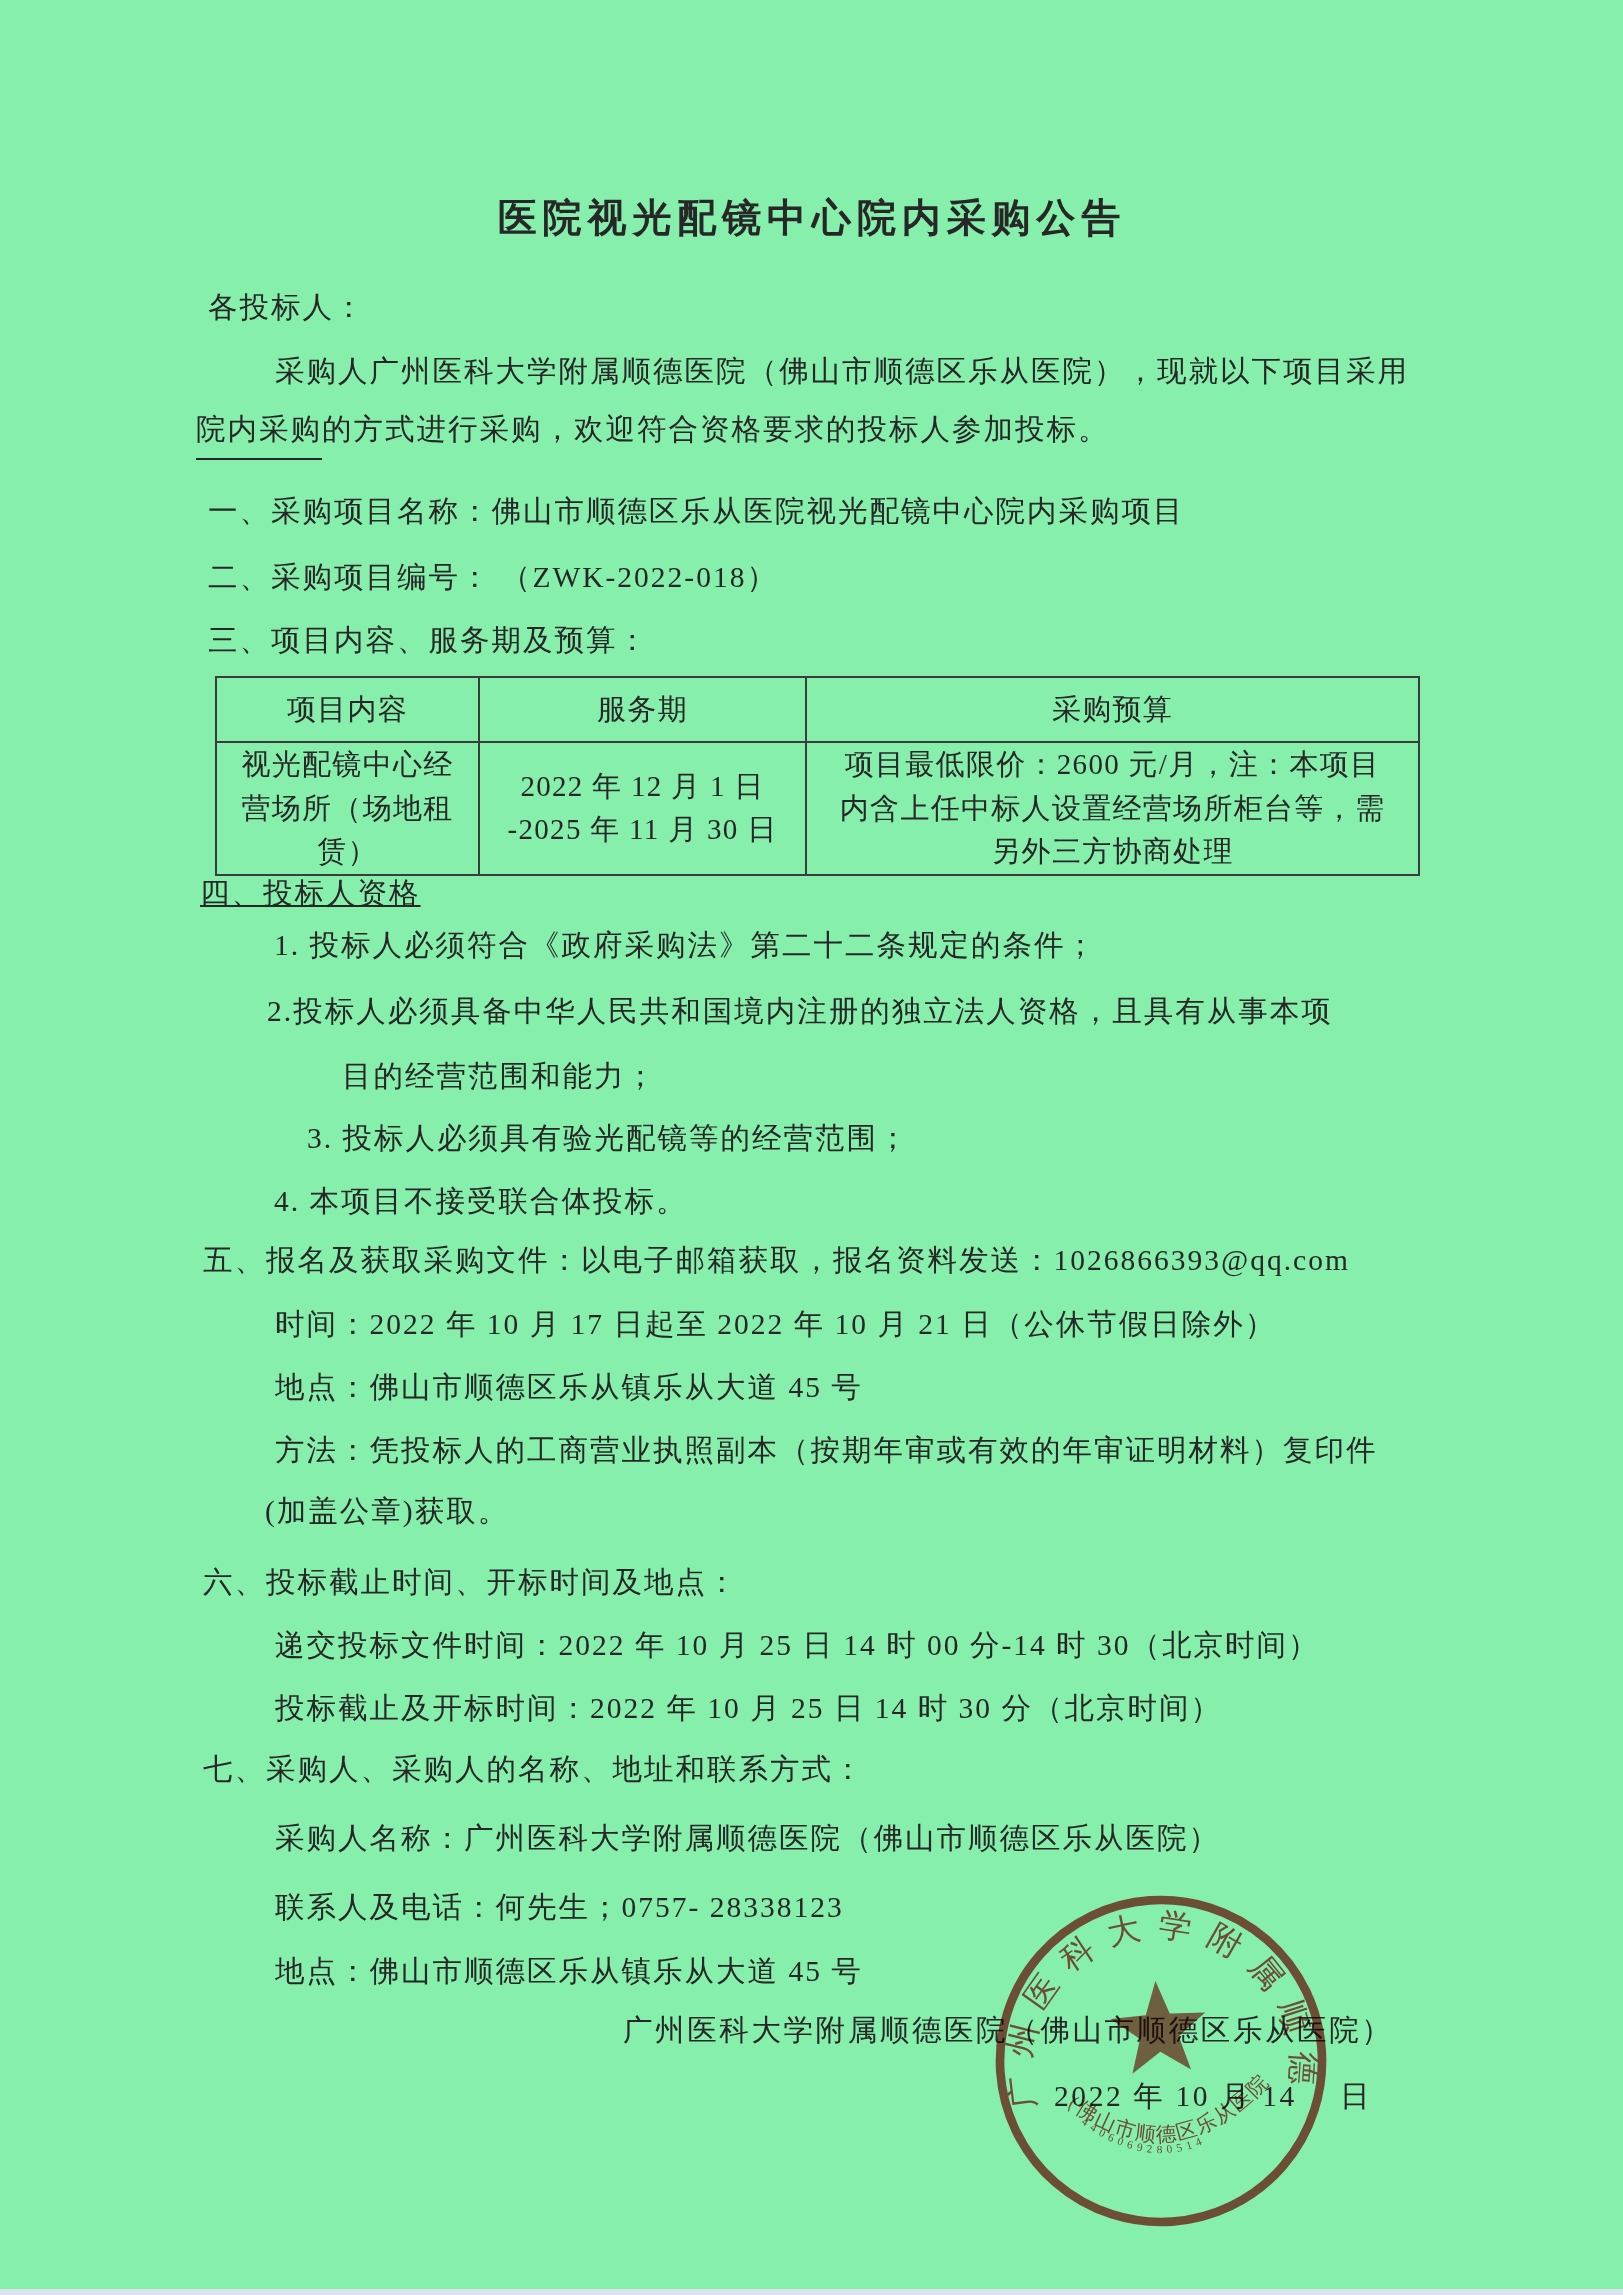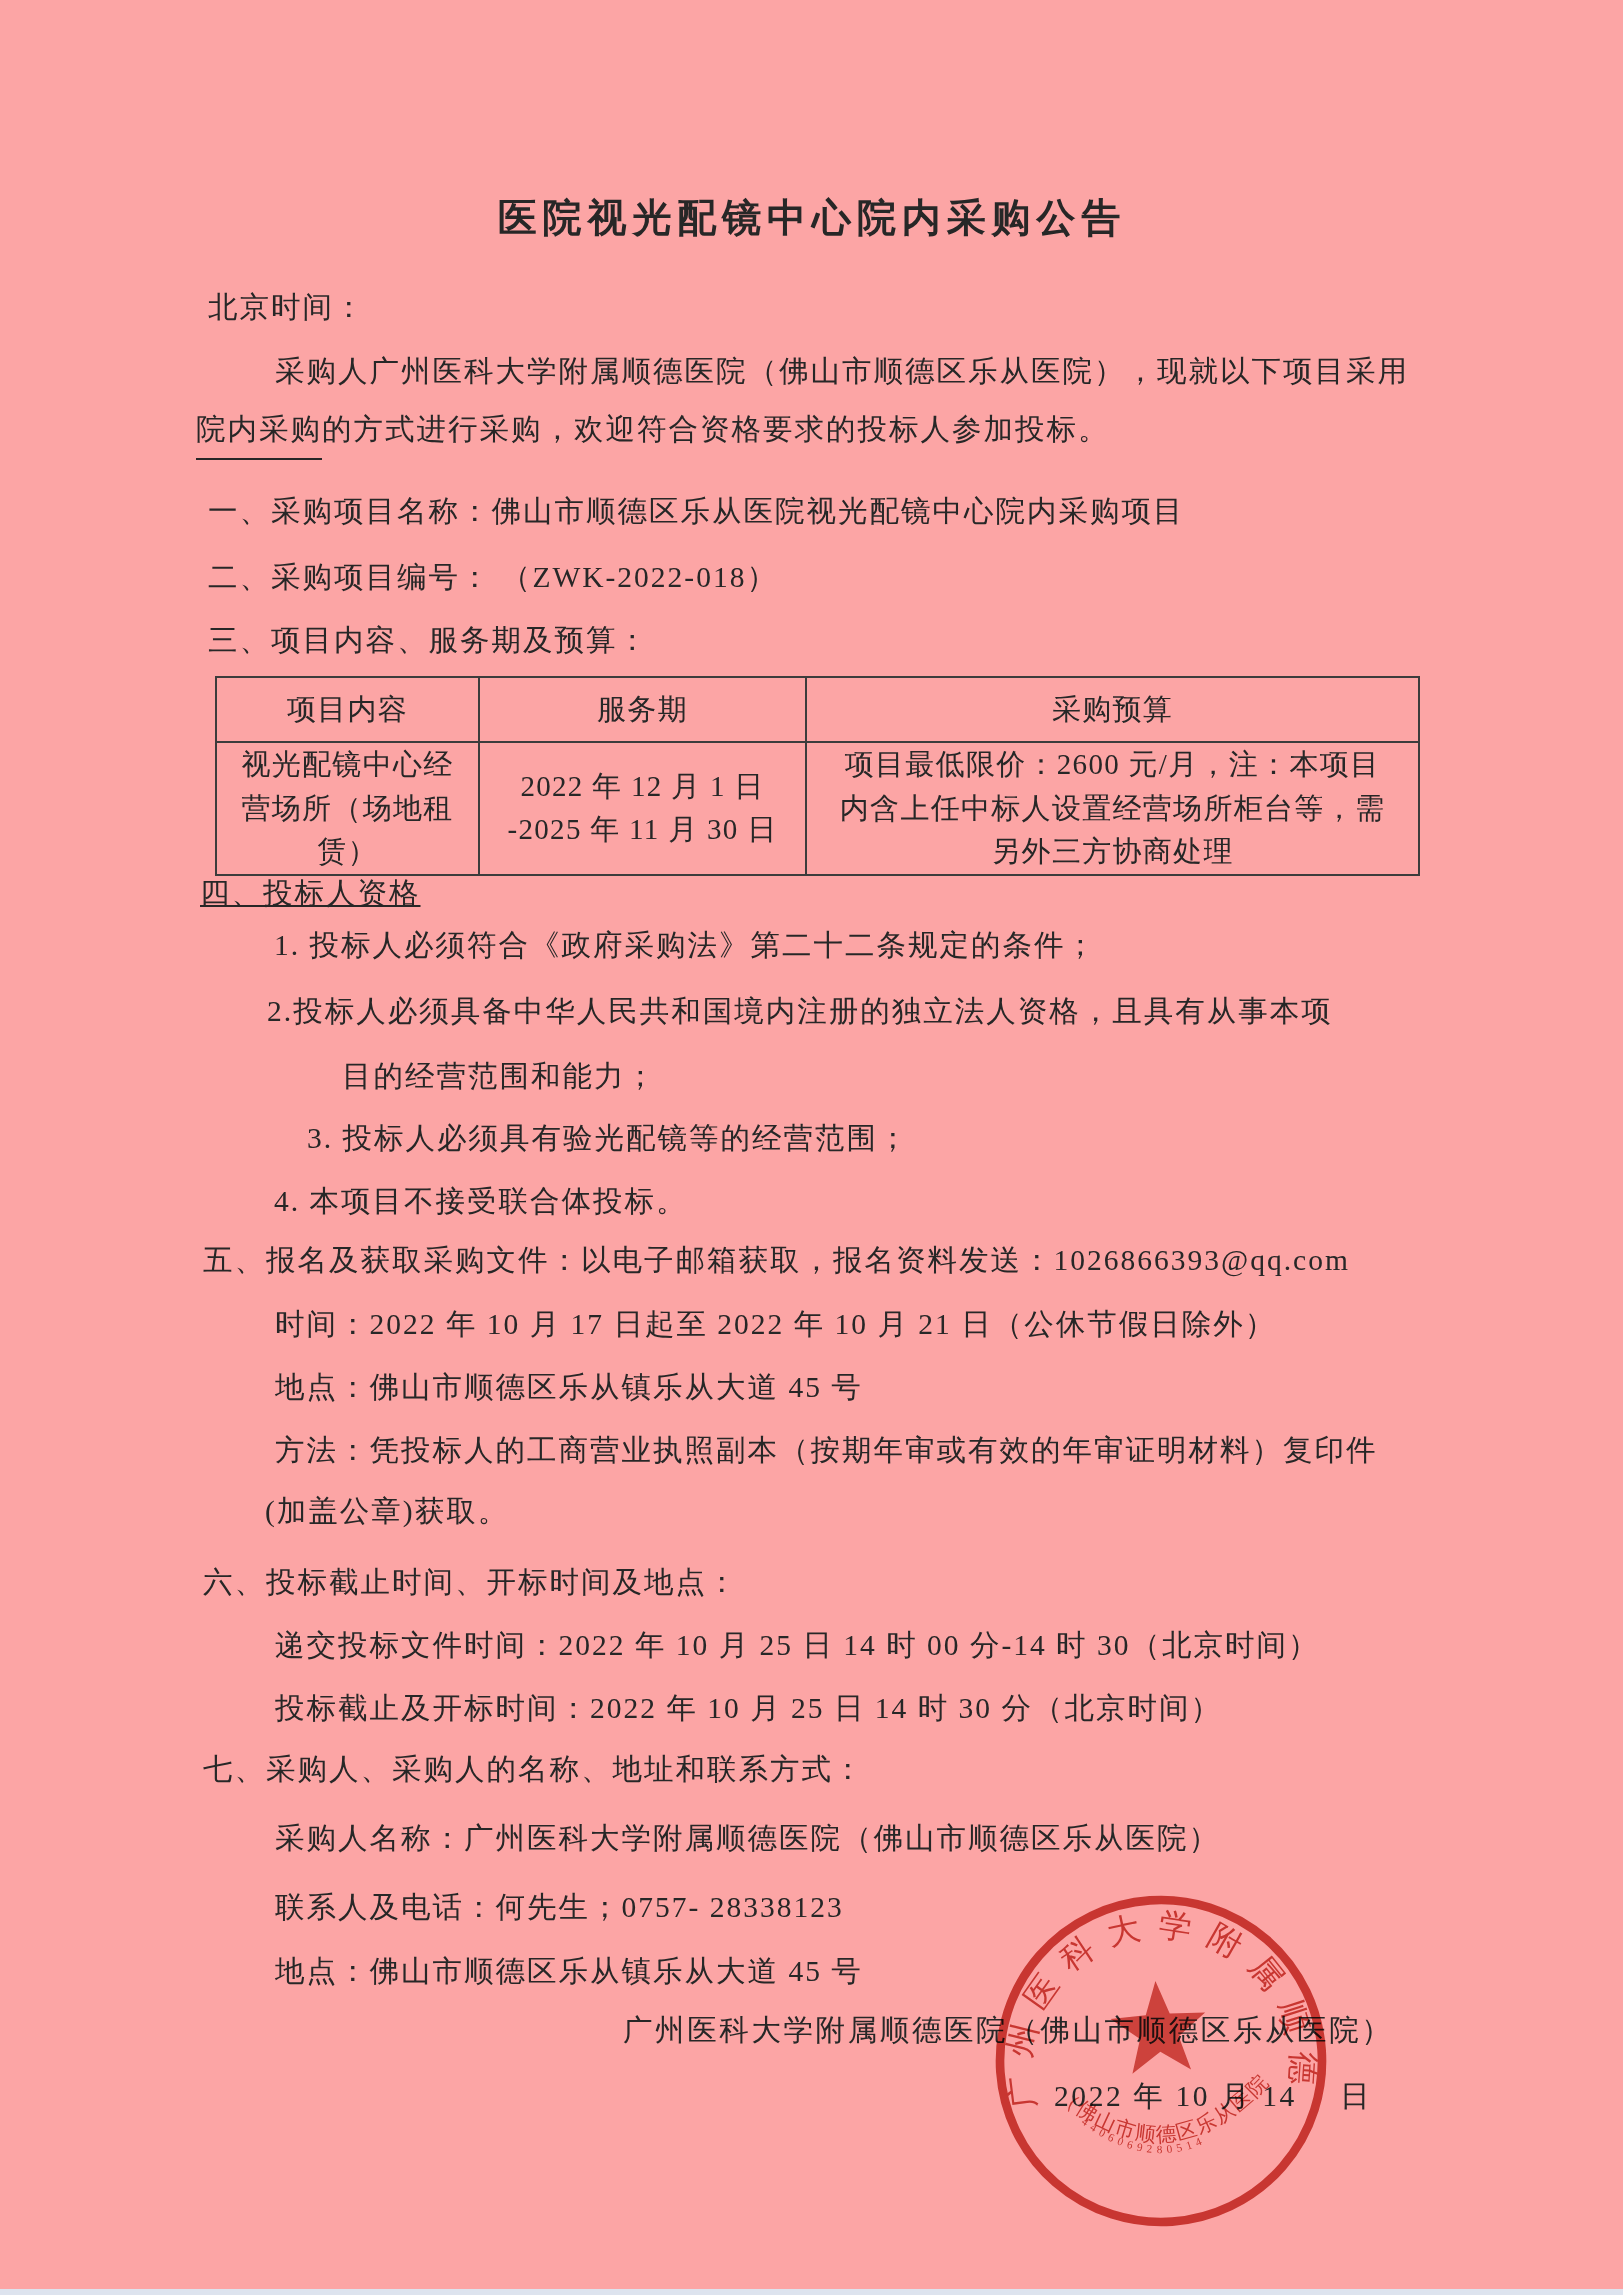--- a/index.html
+++ b/index.html
@@ -1,19 +1,19 @@
 <!DOCTYPE html>
 <html style="font-size:10.5px"><head>
 <meta charset="utf-8">
 <style>
   html,body{margin:0;padding:0;background:#e9e9e9;}
   .page{
     position:relative;
     width:1624px;height:2295px;
-    background:#fca5a5;
+    background:#86efac;
     font-family:"Liberation Serif","DejaVu Serif",serif;
     color:#272727;
     overflow:hidden;
   }
   .line{
     position:absolute;
     font-size:29.5px;
     letter-spacing:2px;
     line-height:1.18;
     white-space:nowrap;
@@ -69,21 +69,21 @@
     background:#dde3ee;
   }
 </style>
 </head>
 <body>
 
 <div class="page">
 
   <div class="title">医院视光配镜中心院内采购公告</div>
 
-  <div class="line" style="left:208px;top:290px;">北京时间：</div>
+  <div class="line" style="left:208px;top:290px;">各投标人：</div>
 
   <div class="line" style="left:275px;top:354px;">采购人广州医科大学附属顺德医院（佛山市顺德区乐从医院），现就以下项目采用</div>
 
   <div class="line" style="left:196px;top:412px;"><span class="underlined">院内采购</span><span>的方式进行采购，欢迎符合资格要求的投标人参加投标。</span></div>
 
   <div class="line" style="left:208px;top:494px;">一、采购项目名称：佛山市顺德区乐从医院视光配镜中心院内采购项目</div>
 
   <div class="line" style="left:208px;top:560px;">二、采购项目编号： （ZWK-2022-018）</div>
 
   <div class="line" style="left:208px;top:623px;">三、项目内容、服务期及预算：</div>

